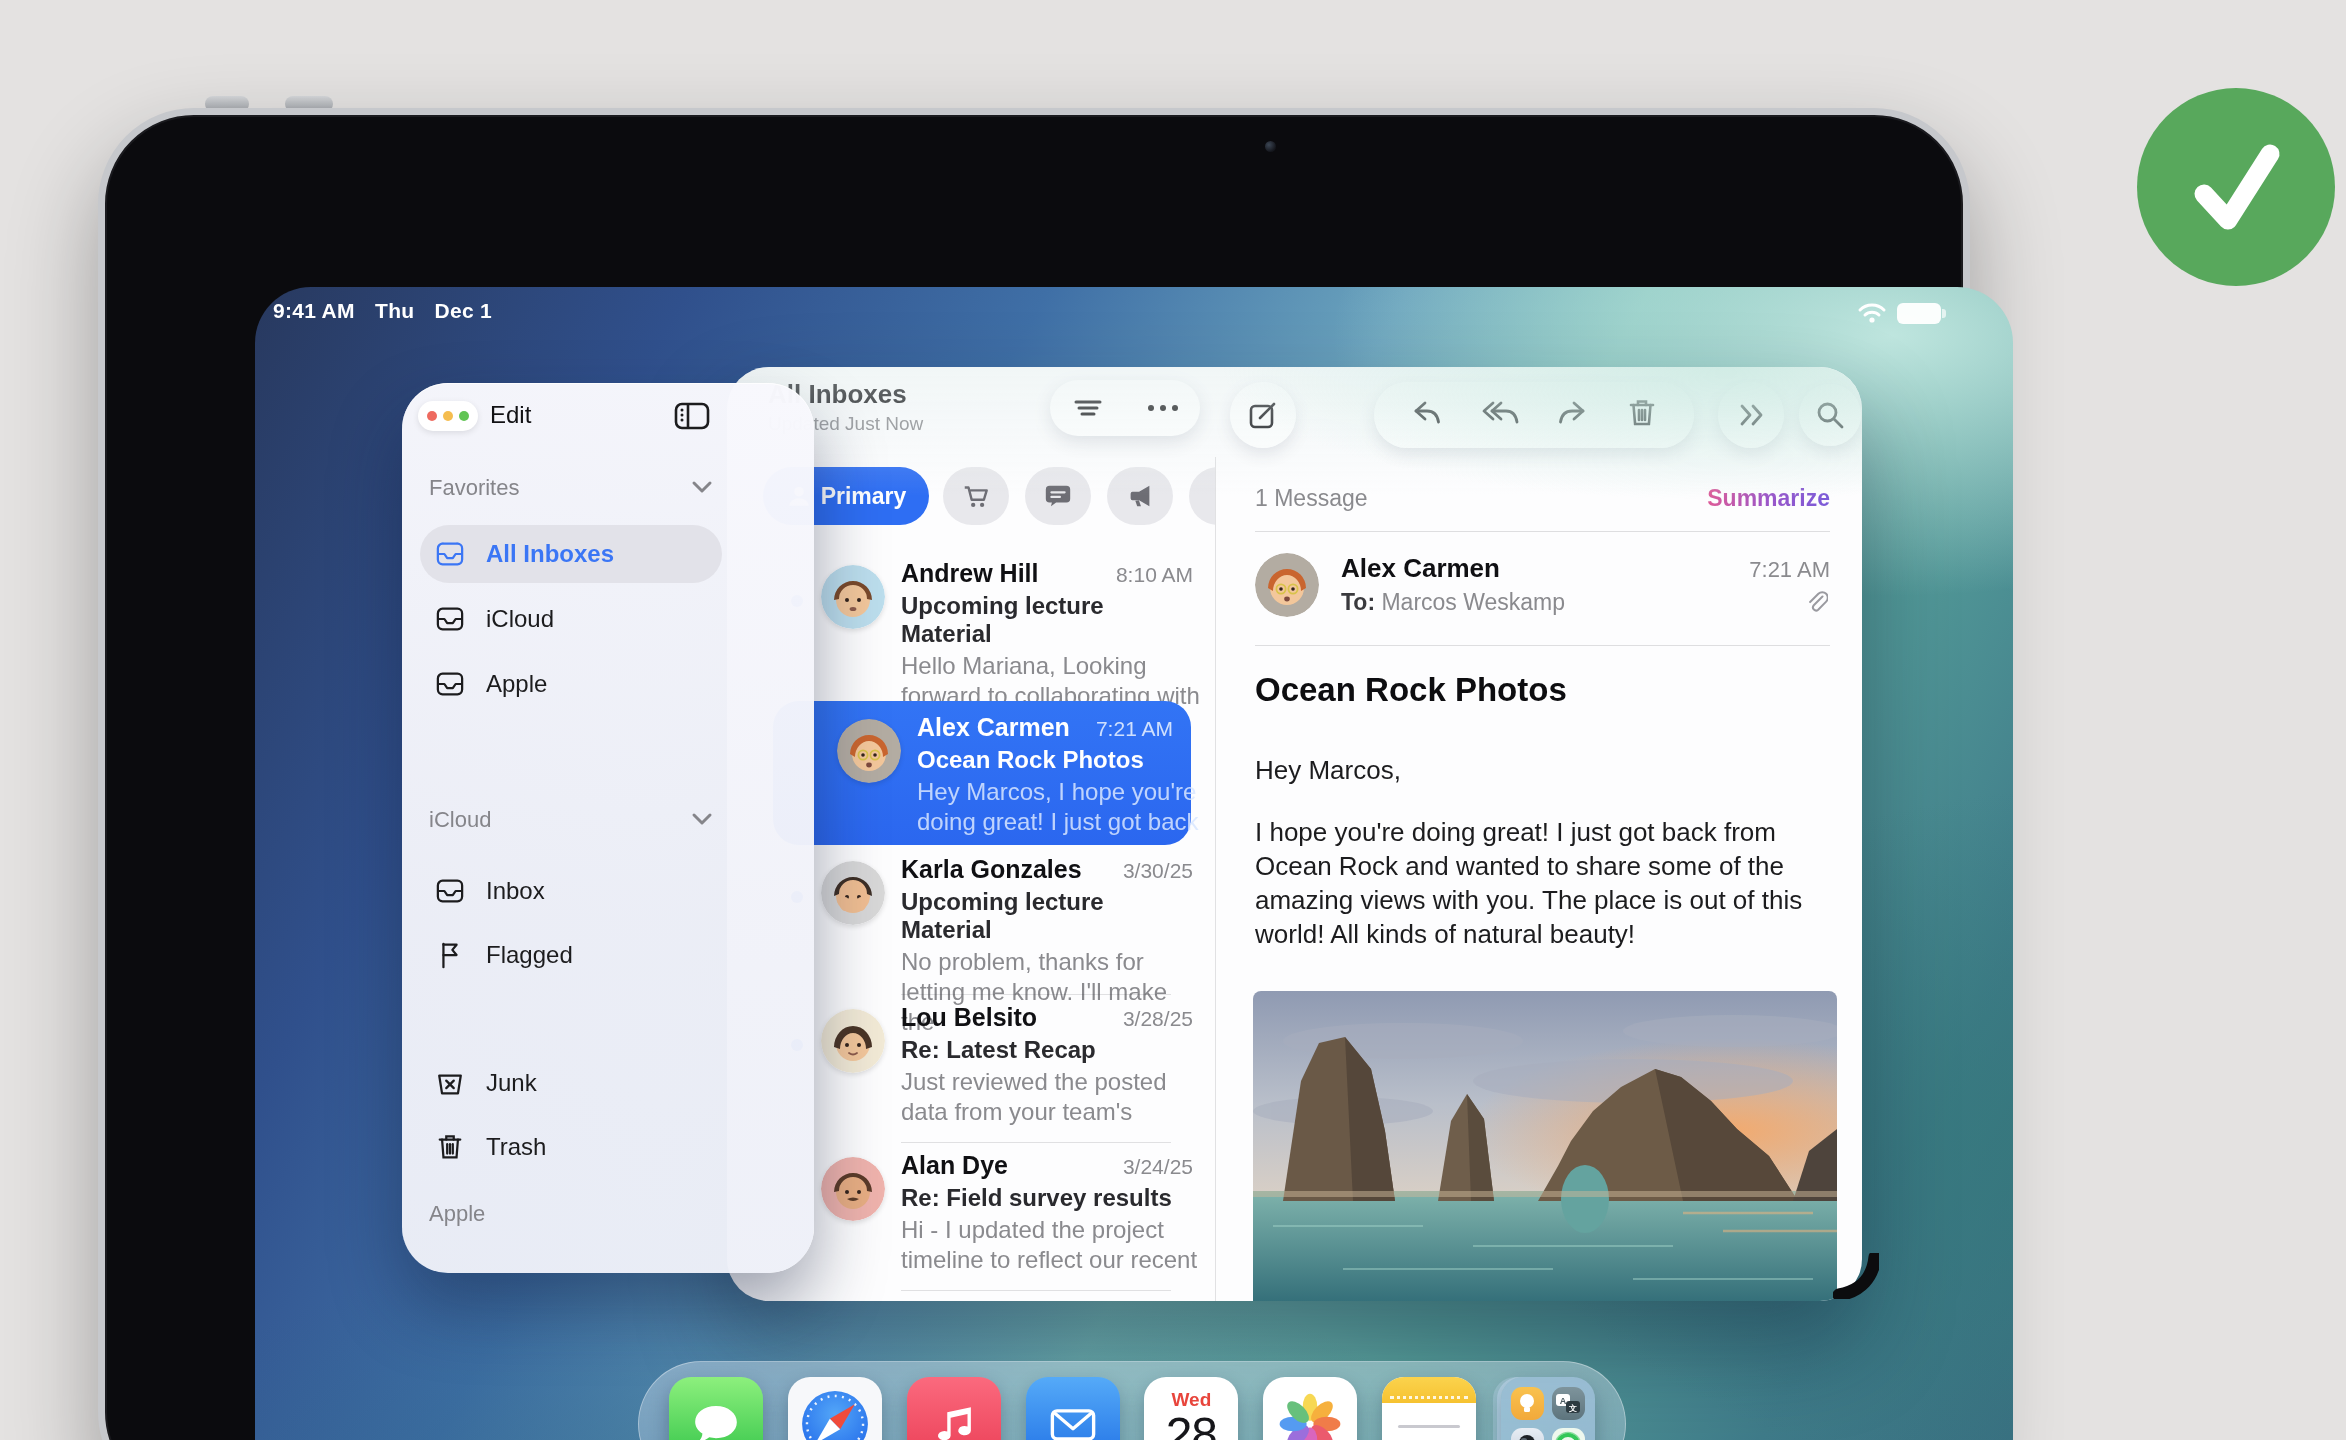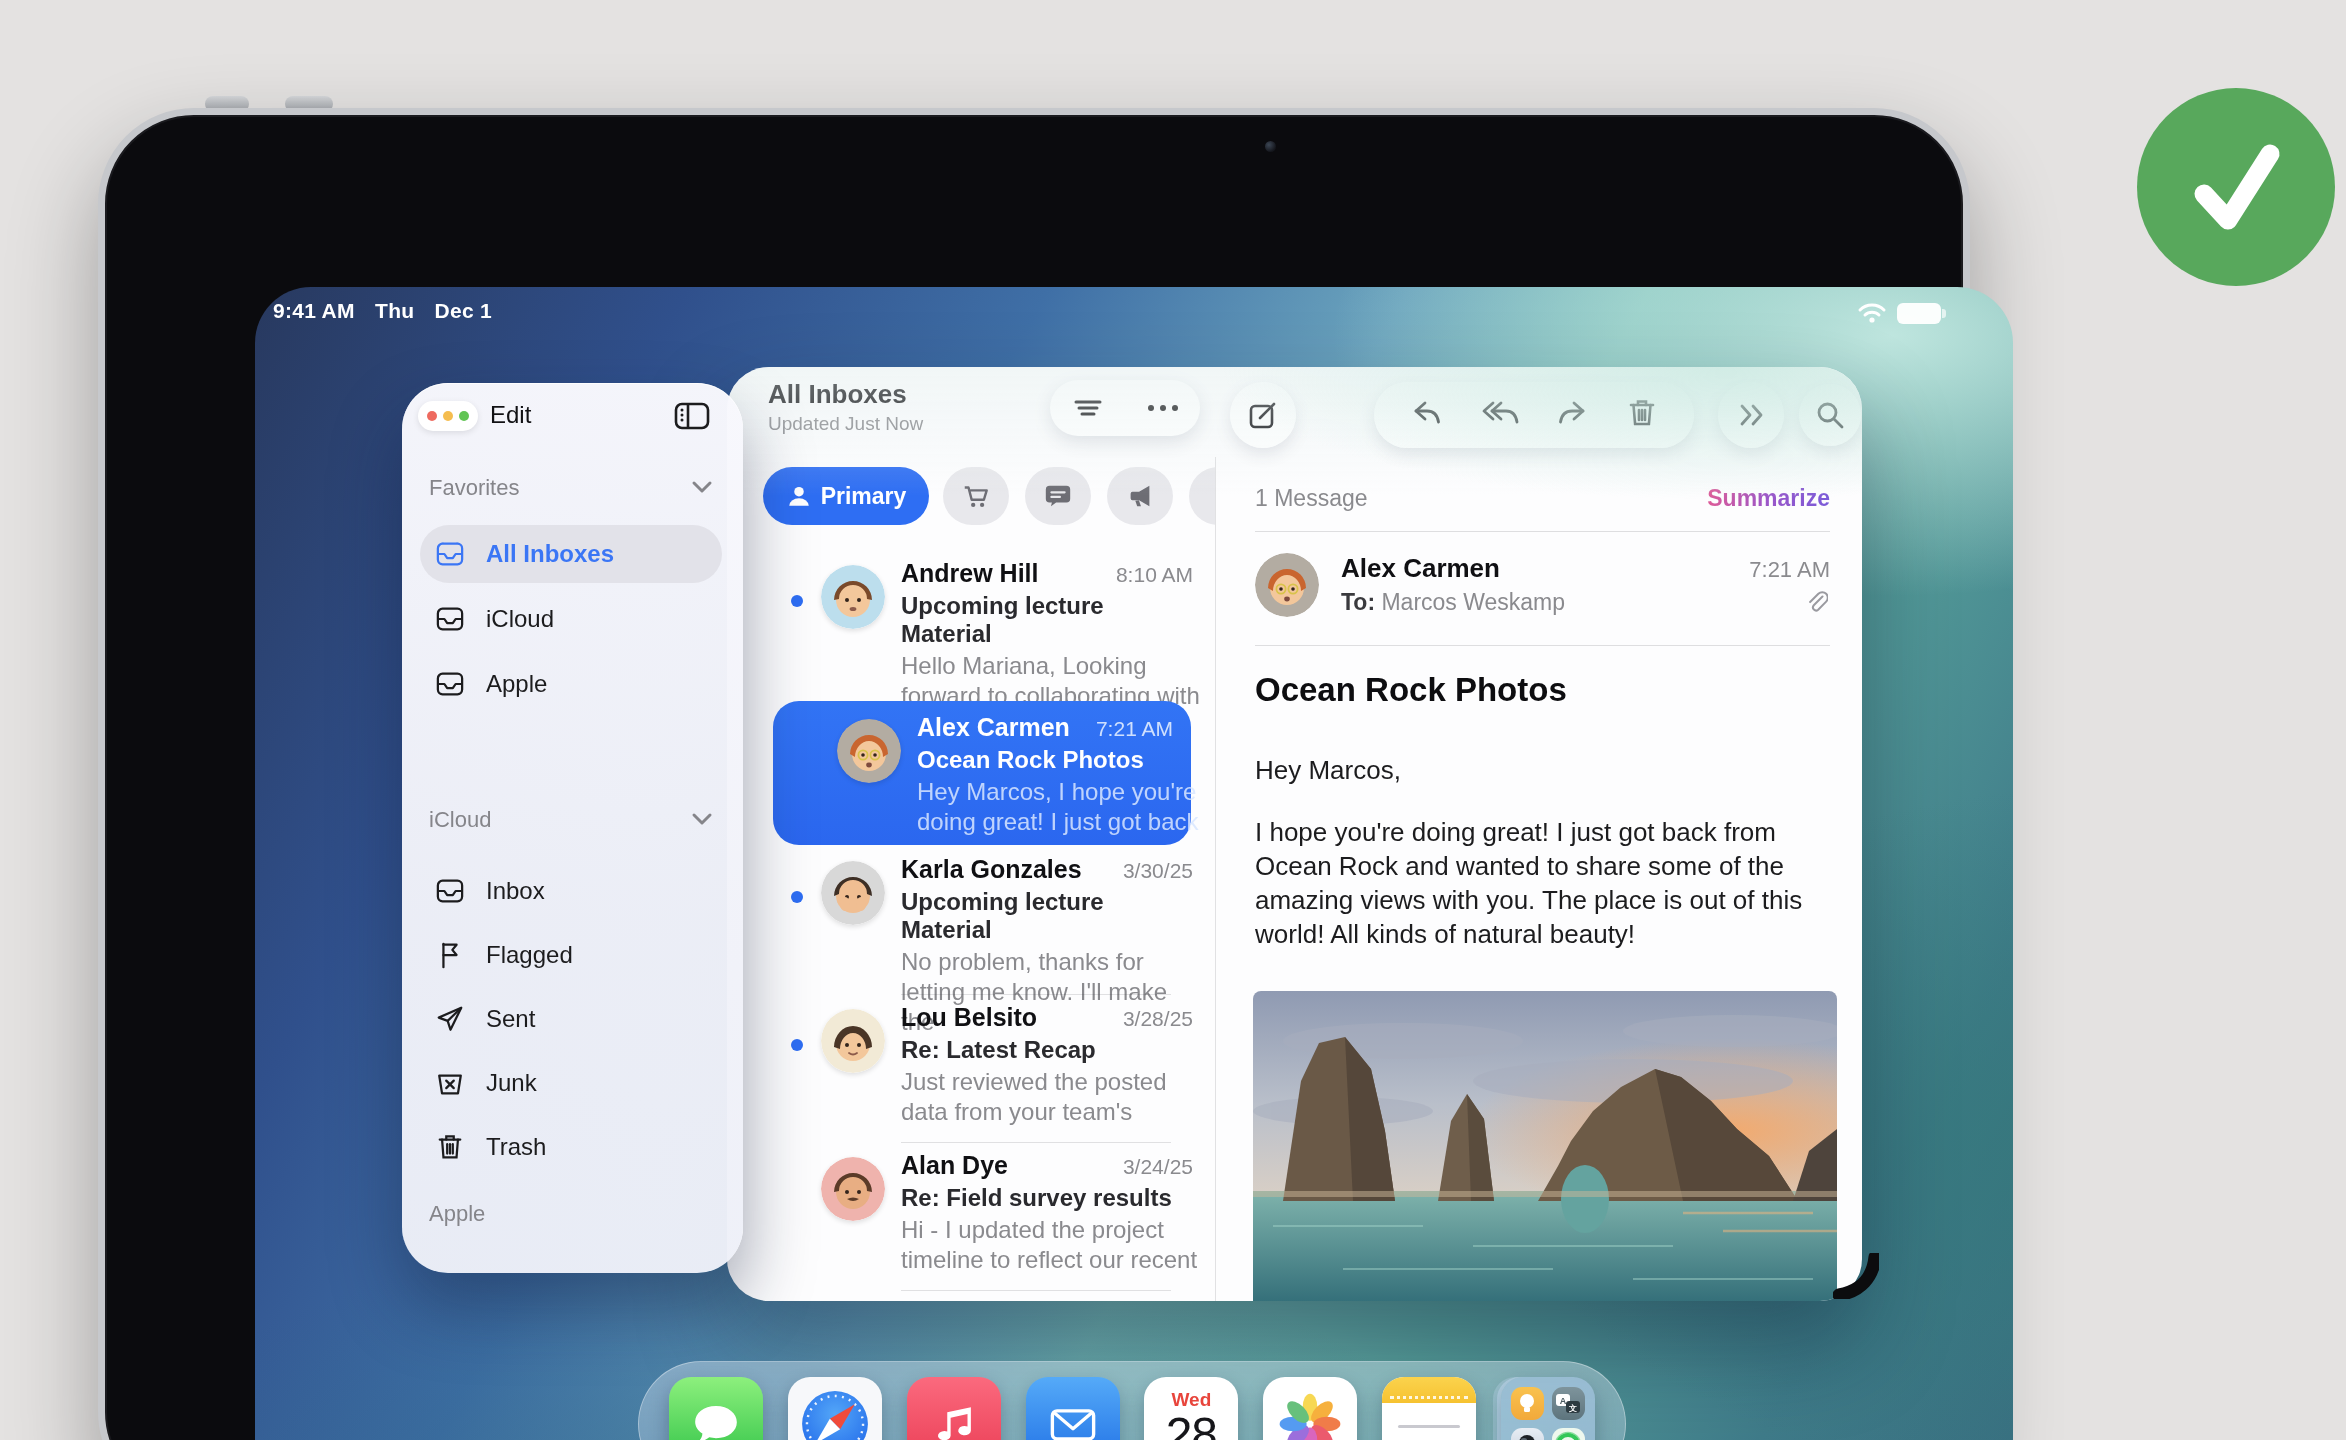--- a/index.html
+++ b/index.html
@@ -110,21 +110,21 @@
   .d-time { position:absolute; right:0; top:6px; font-size:22px; color:#8a8a8e; }
   .d-clip { position:absolute; right:2px; top:40px; color:#9a9aa0; }
 
   .d-subject { position:absolute; left:40px; top:304px; font-size:33px; font-weight:700; color:#0d0d10; }
   .d-greeting { position:absolute; left:40px; top:388px; font-size:26px; color:#1c1c1e; }
   .d-body { position:absolute; left:40px; top:448px; width:588px; font-size:26px; line-height:34px; color:#1c1c1e; }
   .d-photo { position:absolute; left:38px; top:624px; width:584px; height:310px; border-radius:8px 8px 0 0; overflow:hidden; }
   .d-photo svg { display:block; }
 
   
-  .sidebar { position:absolute; left:147px; top:96px; width:341px; height:890px; border-radius:46px;
+  .sidebar { position:absolute; left:147px; top:96px; width:412px; height:890px; border-radius:46px;
              background:linear-gradient(180deg, rgba(248,248,253,0.98) 0%, rgba(241,242,249,0.97) 60%, rgba(238,240,248,0.97) 100%);
              box-shadow:0 35px 70px rgba(15,25,55,0.40), inset 0 1px 0 rgba(255,255,255,0.8); }
   .traffic { position:absolute; left:16px; top:18px; width:60px; height:30px; border-radius:16px; background:#fff;
              box-shadow:0 2px 6px rgba(0,0,0,0.10); display:flex; align-items:center; justify-content:center; gap:6px; }
   .dot { width:10px; height:10px; border-radius:50%; }
   .dot.r { background:#ee6a5f; } .dot.y { background:#f5bd4f; } .dot.g { background:#61c454; }
   .sb-edit { position:absolute; left:88px; top:18px; font-size:24px; color:#111114; }
   .sb-toggle { position:absolute; left:270px; top:16px; color:#1c1c1e; }
   .sb-sec { position:absolute; left:27px; font-size:22px; color:#85858a; }
   .sb-chev { position:absolute; left:288px; color:#85858a; }
@@ -614,31 +614,20 @@
           <span class="ic">
             <svg width="30" height="28" viewBox="0 0 32 30">
                 <g fill="none" stroke="currentColor" stroke-width="2.4" stroke-linejoin="round">
                   <rect x="3" y="4" width="26" height="22" rx="5"></rect>
                   <path d="M3 15 h7 l3 4.5 h6 l3 -4.5 h7"></path>
                 </g>
               </svg>
           </span>
           <span>Inbox</span>
         </div>
-        <div class="sb-item" style="top:607px">
-          <span class="ic">
-            <svg width="30" height="30" viewBox="0 0 32 32">
-                <g fill="none" stroke="currentColor" stroke-width="2.4" stroke-linejoin="round">
-                  <path d="M28 4 L4 14.5 l9.5 3.5 3 9.5 z"></path>
-                  <line x1="13.5" y1="18" x2="28" y2="4"></line>
-                </g>
-              </svg>
-          </span>
-          <span>Sent</span>
-        </div>
         <div class="sb-item" style="top:671px">
           <span class="ic">
             <svg width="30" height="30" viewBox="0 0 32 32">
                 <g fill="none" stroke="currentColor" stroke-width="2.4" stroke-linecap="round" stroke-linejoin="round">
                   <path d="M4.5 8 h23 l-3 19 h-17 z"></path>
                   <line x1="12" y1="13.5" x2="20" y2="21.5"></line>
                   <line x1="20" y1="13.5" x2="12" y2="21.5"></line>
                 </g>
               </svg>
           </span>

